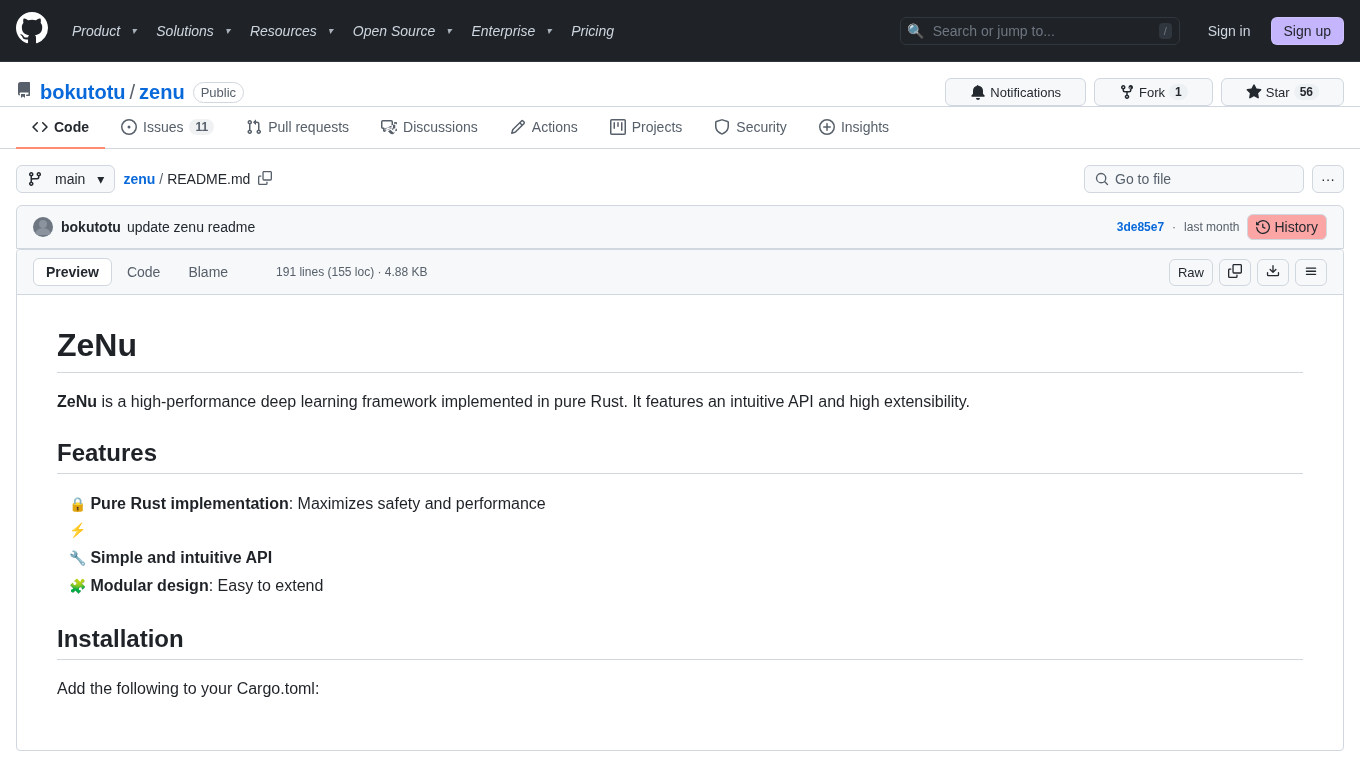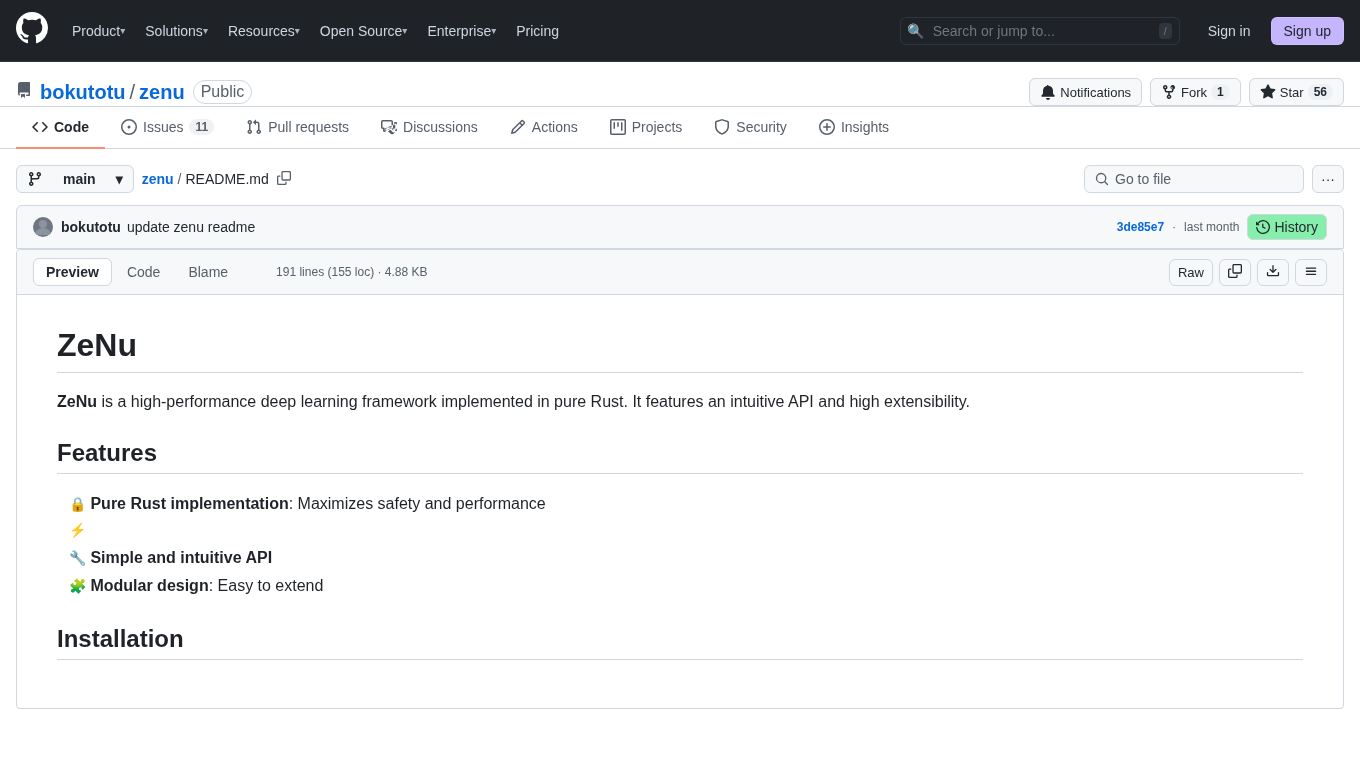--- a/index.html
+++ b/index.html
@@ -2,70 +2,70 @@
 <html><head>
   <meta charset="utf-8">
   <style>
     * { box-sizing: border-box; margin: 0; padding: 0; }
     body { font-family: -apple-system, BlinkMacSystemFont, "Segoe UI", Helvetica, Arial, sans-serif; font-size: 14px; color: #1f2328; background: #ffffff; }
 
     
     .header { display: flex; align-items: center; padding: 0 16px; height: 62px; background: #1f2328; border-bottom: 1px solid #30363d; gap: 16px; }
     .header-logo { color: #fff; font-size: 24px; cursor: pointer; flex-shrink: 0; }
     .header-nav { display: flex; align-items: center; gap: 4px; flex: 1; }
-    .header-nav-item { color: #cdd5df; font-size: 14px; font-weight: 500; padding: 6px 8px; border-radius: 6px; cursor: pointer; display: flex; align-items: center; gap: 0; white-space: nowrap; }
+    .header-nav-item { color: #cdd5df; font-size: 14px; font-weight: 500; padding: 6px 8px; border-radius: 6px; cursor: pointer; display: flex; align-items: center; gap: 11px; white-space: nowrap; font-style: italic; }
     .chevron { font-size: 10px; opacity: 0.8; }
     .header-search { flex: 0 0 280px; position: relative; }
     .header-search input { width: 100%; padding: 5px 10px 5px 32px; background: #1f2328; border: 1px solid #30363d; border-radius: 6px; color: #cdd5df; font-size: 14px; outline: none; }
     .header-search input::placeholder { color: #6e7681; }
     .search-icon-wrap { position: absolute; left: 8px; top: 50%; transform: translateY(-50%); color: #6e7681; font-size: 14px; }
     .kbd-shortcut { position: absolute; right: 8px; top: 50%; transform: translateY(-50%); background: #30363d; color: #6e7681; font-size: 11px; padding: 2px 5px; border-radius: 4px; }
     .header-actions { display: flex; align-items: center; gap: 8px; }
     .btn-signin { color: #cdd5df; font-size: 14px; font-weight: 500; padding: 5px 12px; border-radius: 6px; cursor: pointer; text-decoration: none; background: transparent; border: none; }
     .btn-signup { color: #1f2328; font-size: 14px; font-weight: 500; padding: 5px 12px; border-radius: 6px; cursor: pointer; background: #c4b5fd; border: 1px solid rgba(255,255,255,0.15); }
 
     
     .repo-header { display: flex; align-items: center; padding: 16px 16px 0; gap: 8px; border-bottom: 1px solid #d0d7de; }
     .repo-icon { color: #57606a; font-size: 16px; }
     .repo-breadcrumb { display: flex; align-items: center; gap: 4px; font-size: 20px; }
     .repo-owner { color: #0969da; font-weight: 600; cursor: pointer; }
     .repo-slash { color: #57606a; }
     .repo-name { color: #0969da; font-weight: 700; cursor: pointer; }
-    .public-badge { font-size: 16px; padding: 2px 7px; border: 1px solid #d0d7de; border-radius: 20px; color: #57606a; font-weight: 500; }
+    .public-badge { font-size: 13px; padding: 2px 7px; border: 1px solid #d0d7de; border-radius: 20px; color: #57606a; font-weight: 500; }
     .repo-header-actions { margin-left: auto; display: flex; align-items: center; gap: 8px; }
-    .repo-action-btn { display: flex; align-items: center; gap: 4px; padding: 5px 10px; font-size: 13px; font-weight: 500; border: 1px solid #d0d7de; border-radius: 6px; background: #f6f8fa; cursor: pointer; color: #24292f; }
+    .repo-action-btn { display: flex; align-items: center; gap: 4px; padding: 5px 24px; font-size: 13px; font-weight: 500; border: 1px solid #d0d7de; border-radius: 6px; background: #f6f8fa; cursor: pointer; color: #24292f; }
     .repo-action-count { background: #eef1f4; padding: 1px 6px; border-radius: 20px; font-size: 12px; font-weight: 600; }
 
     
     .repo-tabs { display: flex; padding: 0 16px; background: #fff; border-bottom: 1px solid #d0d7de; gap: 0; }
     .repo-tab { display: flex; align-items: center; gap: 6px; padding: 12px 16px; font-size: 14px; font-weight: 400; color: #57606a; cursor: pointer; border-bottom: 2px solid transparent; margin-bottom: -1px; white-space: nowrap; }
     .repo-tab.active { font-weight: 600; color: #24292f; border-bottom: 2px solid #fd8c73; }
     .tab-count { background: rgba(175,184,193,0.2); padding: 1px 6px; border-radius: 20px; font-size: 12px; font-weight: 600; }
 
     
     .file-area { padding: 16px; }
     .file-toolbar { display: flex; align-items: center; gap: 8px; margin-bottom: 12px; }
-    .branch-selector { display: flex; gap: 20px; padding: 5px 10px; font-size: 14px; font-weight: 700; border: 1px solid #d0d7de; border-radius: 6px; background: #f6f8fa; cursor: pointer; color: #24292f; }
+    .branch-selector { display: flex; gap: 12px; padding: 5px 10px; font-size: 14px; font-weight: 400; border: 1px solid #d0d7de; border-radius: 6px; background: #f6f8fa; cursor: pointer; color: #24292f; }
     .breadcrumb-path { display: flex; align-items: center; gap: 4px; font-size: 14px; }
     .breadcrumb-link { color: #0969da; font-weight: 600; cursor: pointer; }
     .breadcrumb-sep { color: #57606a; }
     .breadcrumb-file { color: #24292f; font-weight: 400; }
     .copy-icon-btn { color: #57606a; cursor: pointer; padding: 2px 4px; border-radius: 4px; font-size: 14px; }
     .file-search { margin-left: auto; }
     .file-search-input { display: flex; align-items: center; gap: 6px; padding: 5px 10px; border: 1px solid #d0d7de; border-radius: 6px; background: #f6f8fa; font-size: 14px; color: #57606a; cursor: pointer; min-width: 220px; }
     .more-btn { padding: 5px 8px; border: 1px solid #d0d7de; border-radius: 6px; background: #f6f8fa; cursor: pointer; color: #24292f; font-size: 14px; }
 
     
     .commit-bar { display: flex; align-items: center; padding: 8px 16px; background: #f6f8fa; border: 1px solid #d0d7de; border-radius: 6px 6px 0 0; margin-bottom: 0; }
     .commit-avatar { width: 20px; height: 20px; border-radius: 50%; background: #6e7681; margin-right: 8px; overflow: hidden; flex-shrink: 0; }
     .commit-author { font-weight: 600; font-size: 14px; color: #24292f; cursor: pointer; }
     .commit-message { font-size: 14px; color: #24292f; margin-left: 6px; }
     .commit-right { margin-left: auto; display: flex; align-items: center; gap: 8px; font-size: 12px; color: #57606a; }
     .commit-hash { color: #0969da; font-weight: 600; cursor: pointer; }
-    .history-btn { display: flex; align-items: center; gap: 4px; color: #24292f; font-size: 14px; font-weight: 500; cursor: pointer; padding: 4px 8px; border: 1px solid #d0d7de; border-radius: 6px; background: #86efac; }
+    .history-btn { display: flex; align-items: center; gap: 4px; color: #24292f; font-size: 14px; font-weight: 500; cursor: pointer; padding: 4px 8px; border: 1px solid #d0d7de; border-radius: 6px; background: #fca5a5; }
 
     
     .file-view { border: 1px solid #d0d7de; border-radius: 4px; margin-top: 0; }
     .file-view-header { display: flex; align-items: center; padding: 8px 16px; background: #f6f8fa; border-bottom: 1px solid #d0d7de; border-radius: 6px 6px 0 0; }
     .view-tabs { display: flex; gap: 2px; }
     .view-tab { padding: 5px 12px; font-size: 14px; font-weight: 500; border: 1px solid #d0d7de; border-radius: 6px; cursor: pointer; background: #ffffff; color: #24292f; }
     .view-tab.active { background: #ffffff; border-color: #d0d7de; font-weight: 600; }
     .view-tab:not(.active) { background: transparent; border-color: transparent; color: #57606a; }
     .file-meta { margin-left: 35px; font-size: 12px; color: #57606a; }
     .file-actions-right { margin-left: auto; display: flex; gap: 6px; }
@@ -317,15 +317,16 @@
         <li>
           <span class="bullet-emoji">🔧</span>
           <span><strong>Simple and intuitive API</strong></span>
         </li>
         <li>
           <span class="bullet-emoji">🧩</span>
           <span><strong>Modular design</strong>: Easy to extend</span>
         </li>
       </ul>
       <h2>Installation</h2>
+      <p>Add the following to your Cargo.toml:</p>
     </div>
   </div>
 </div>
 
 </body></html>

